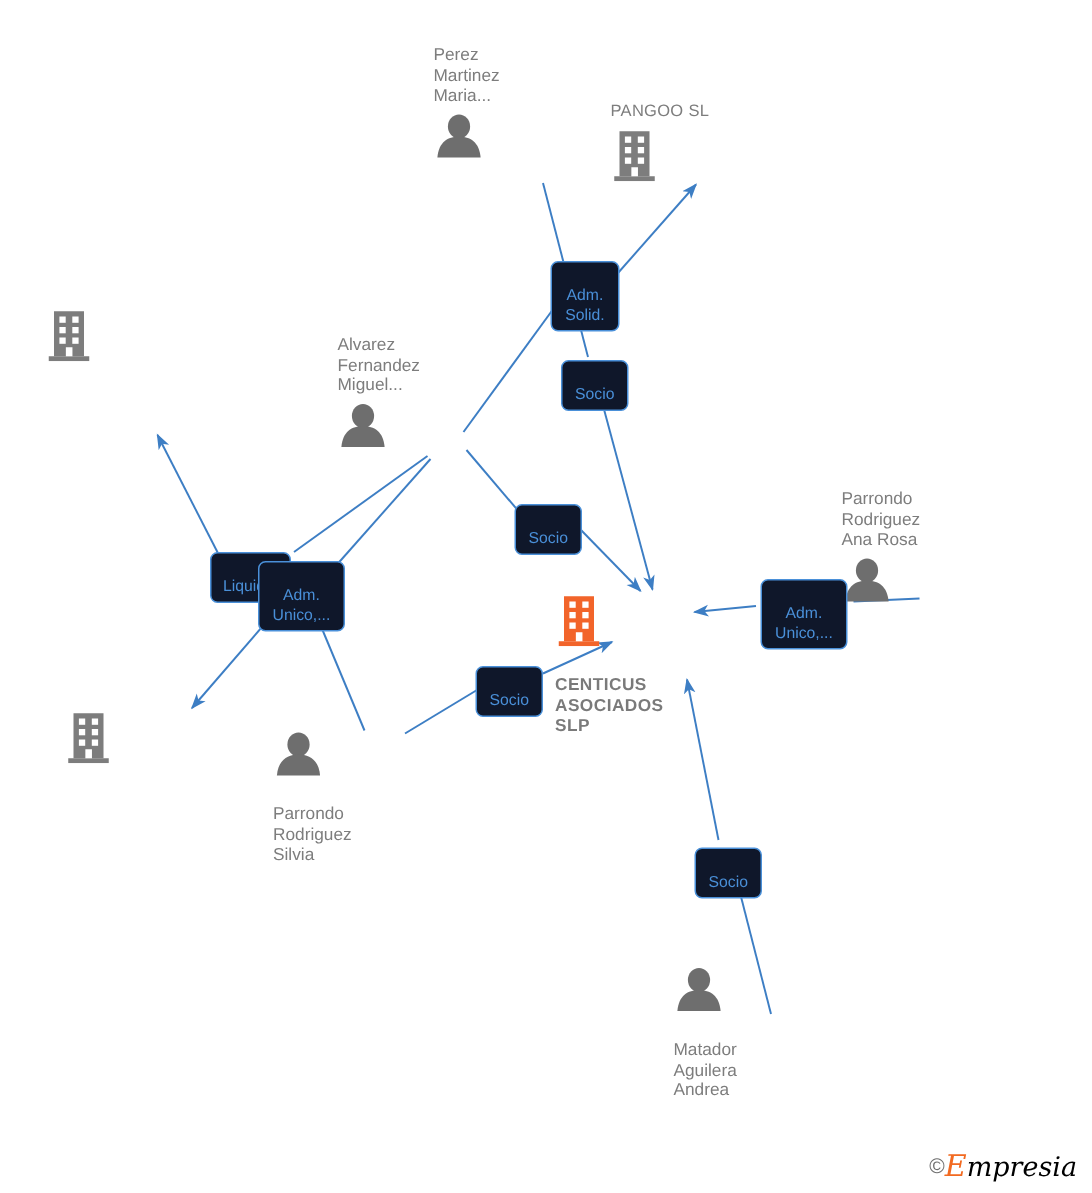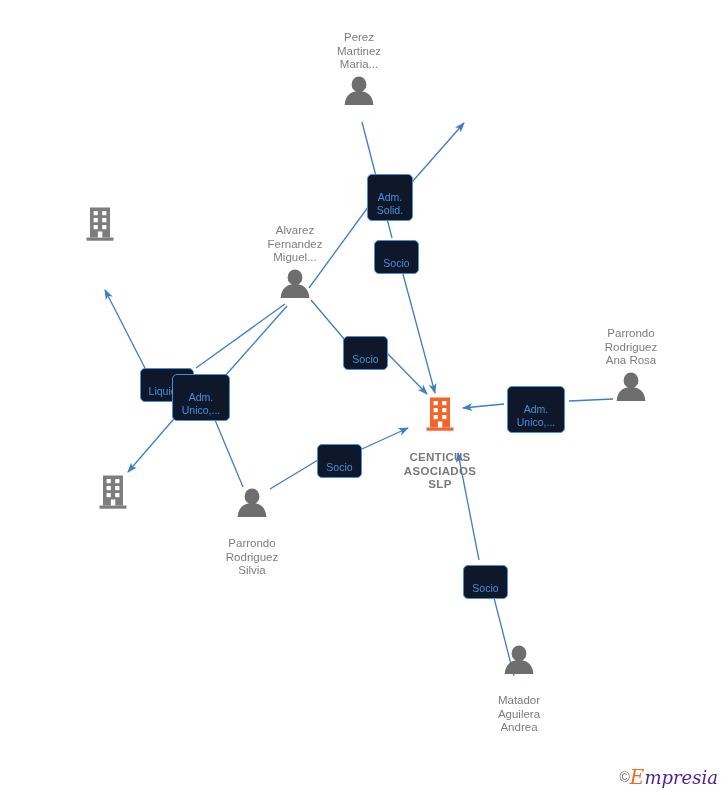--- a/index.html
+++ b/index.html
@@ -21,21 +21,21 @@
     position: absolute;
     top: 0;
     left: 0;
     width: 728px;
     height: 795px;
   }
   .node {
     position: absolute;
     width: 140px;
     margin-left: -70px;
-    text-align: center;
+    text-align: left;
     color: #7d7d7d;
     font-size: 11.5px;
     line-height: 13.5px;
   }
   .node .glyph {
     display: block;
     line-height: 0;
   }
   .node .label {
     display: block;
@@ -83,21 +83,21 @@
     font-size: 14px;
     vertical-align: 2px;
   }
   .watermark .brand-e {
     color: #f26a21;
     font-family: "DejaVu Serif", serif;
     font-style: italic;
     font-size: 20px;
   }
   .watermark .brand-rest {
-    color: #4c1d95;
+    color: #000000;
     font-family: "DejaVu Serif", serif;
     font-style: italic;
     font-size: 18px;
   }
 </style>
 </head>
 <body>
 
 <div id="canvas">
 
@@ -155,37 +155,53 @@
 Martinez
 Maria...</span>
     <span class="glyph">
       <svg width="34" height="30" viewBox="0 0 34 30">
         <ellipse cx="17" cy="8.4" rx="7.4" ry="8" fill="#6e6e6e"></ellipse>
         <path d="M2.6,29 C3.4,18.8 9.6,15 17,15 C24.4,15 30.6,18.8 31.4,29 Z" fill="#6e6e6e"></path>
       </svg>
     </span>
   </div>
 
-
-  <div class="node company label-above" style="left:100px; top:206px;">
+  <div class="node company label-above" style="left:477px; top:68px;">
+    <span class="label">PANGOO  SL</span>
     <span class="glyph">
       <svg width="32" height="36" viewBox="0 0 32 36">
         <rect x="6" y="1.5" width="20" height="30" fill="#7d7d7d"></rect>
         <rect x="2.5" y="31.5" width="27" height="3.2" fill="#7d7d7d"></rect>
         <rect x="9.6" y="5" width="4.2" height="4.2" fill="#ffffff"></rect>
         <rect x="18.2" y="5" width="4.2" height="4.2" fill="#ffffff"></rect>
         <rect x="9.6" y="12" width="4.2" height="4.2" fill="#ffffff"></rect>
         <rect x="18.2" y="12" width="4.2" height="4.2" fill="#ffffff"></rect>
         <rect x="9.6" y="19" width="4.2" height="4.2" fill="#ffffff"></rect>
         <rect x="18.2" y="19" width="4.2" height="4.2" fill="#ffffff"></rect>
         <rect x="13.9" y="25.5" width="4.4" height="6" fill="#ffffff"></rect>
       </svg>
     </span>
   </div>
 
+  <div class="node company label-above" style="left:100px; top:206px;">
+    <span class="glyph">
+      <svg width="32" height="36" viewBox="0 0 32 36">
+        <rect x="6" y="1.5" width="20" height="30" fill="#7d7d7d"></rect>
+        <rect x="2.5" y="31.5" width="27" height="3.2" fill="#7d7d7d"></rect>
+        <rect x="9.6" y="5" width="4.2" height="4.2" fill="#ffffff"></rect>
+        <rect x="18.2" y="5" width="4.2" height="4.2" fill="#ffffff"></rect>
+        <rect x="9.6" y="12" width="4.2" height="4.2" fill="#ffffff"></rect>
+        <rect x="18.2" y="12" width="4.2" height="4.2" fill="#ffffff"></rect>
+        <rect x="9.6" y="19" width="4.2" height="4.2" fill="#ffffff"></rect>
+        <rect x="18.2" y="19" width="4.2" height="4.2" fill="#ffffff"></rect>
+        <rect x="13.9" y="25.5" width="4.4" height="6" fill="#ffffff"></rect>
+      </svg>
+    </span>
+  </div>
+
   <div class="node person label-above" style="left:295px; top:224px;">
     <span class="label">Alvarez
 Fernandez
 Miguel...</span>
     <span class="glyph">
       <svg width="34" height="30" viewBox="0 0 34 30">
         <ellipse cx="17" cy="8.4" rx="7.4" ry="8" fill="#6e6e6e"></ellipse>
         <path d="M2.6,29 C3.4,18.8 9.6,15 17,15 C24.4,15 30.6,18.8 31.4,29 Z" fill="#6e6e6e"></path>
       </svg>
     </span>

